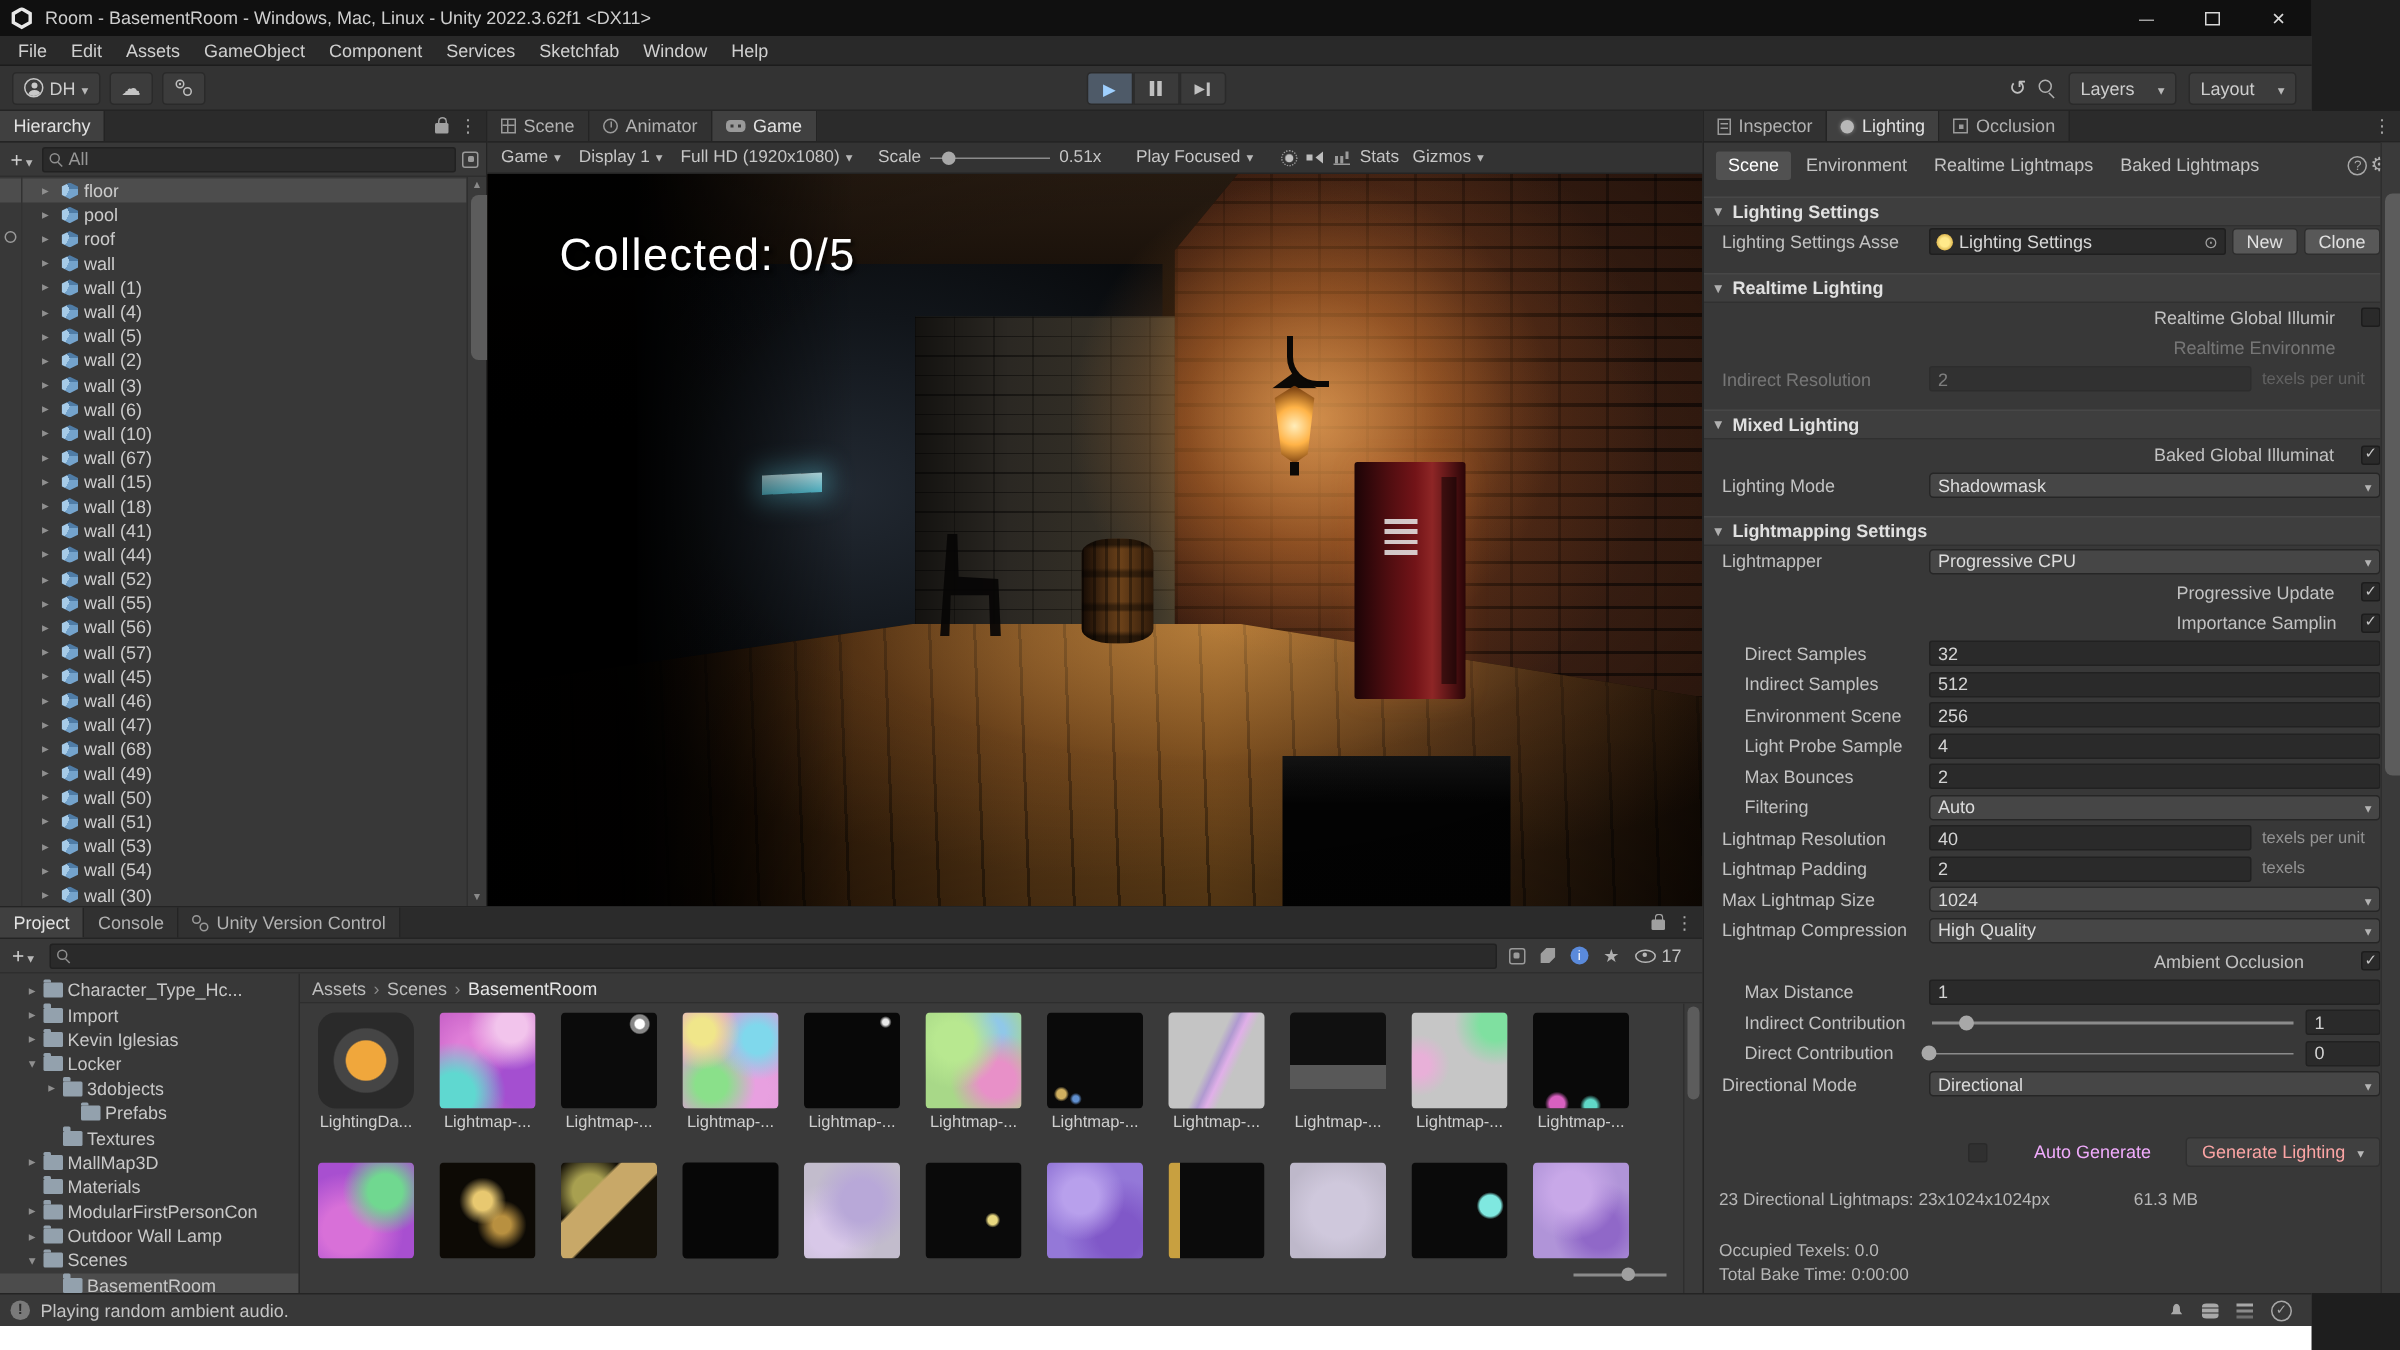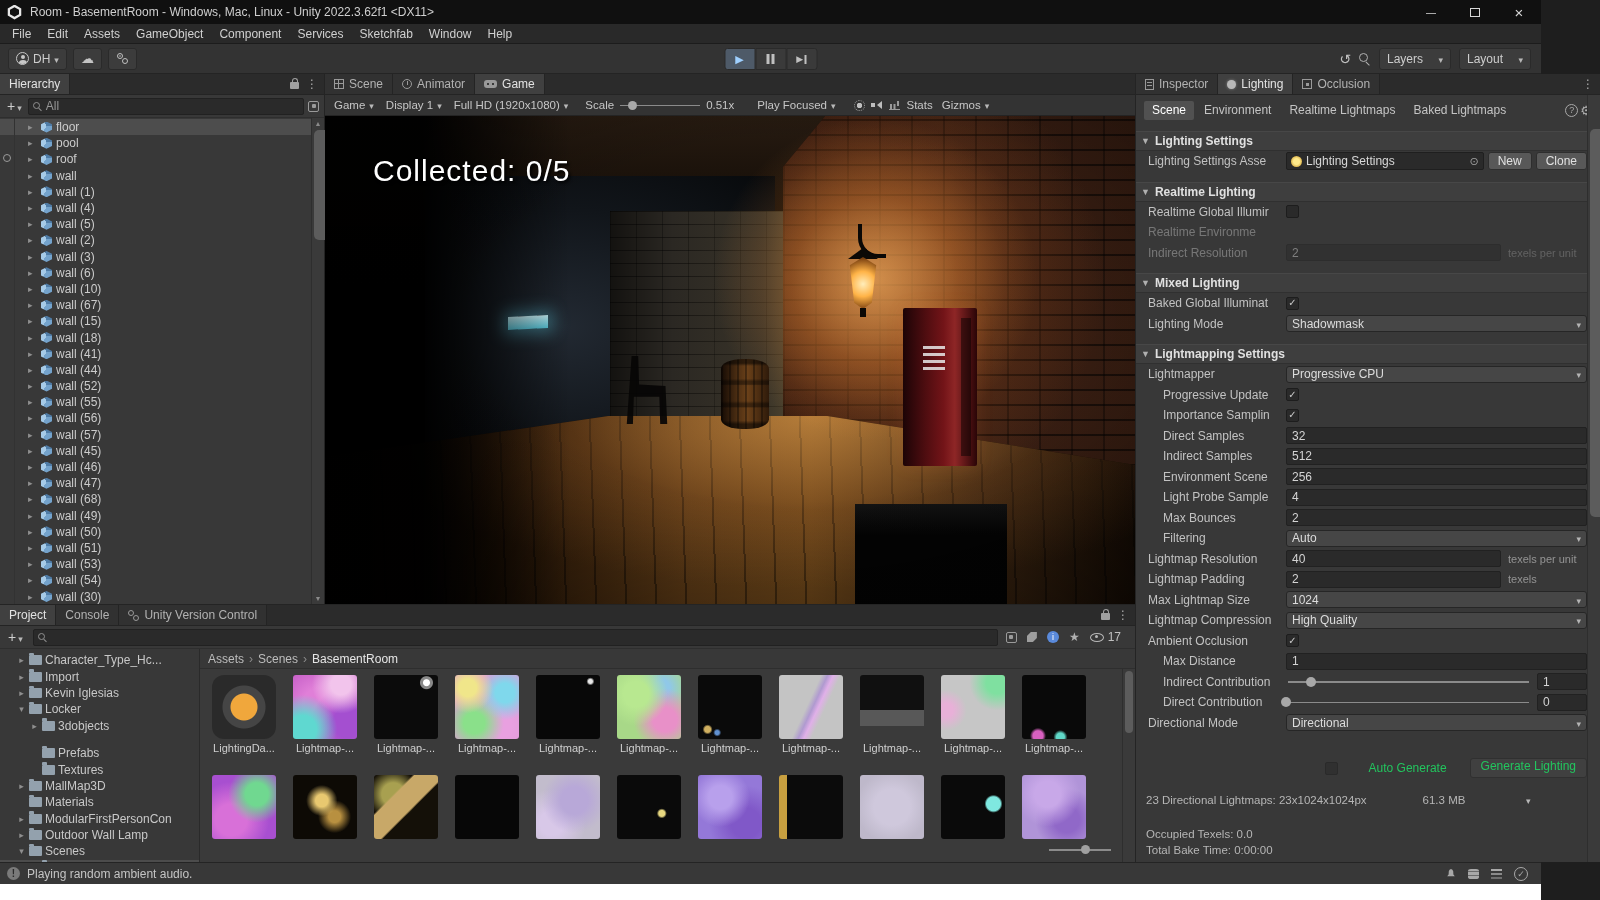--- a/index.html
+++ b/index.html
@@ -168,43 +168,43 @@
   .subtab.active{background:#515151;color:#fff;}
   .help-circ{width:13px;height:13px;border:1.2px solid #a8a8a8;border-radius:50%;display:flex;align-items:center;justify-content:center;font-size:9px;color:#a8a8a8;}
   .help-circ::before{content:'?';}
   .glyph-gear::before{content:'⚙';color:#b0b0b0;font-size:13px;}
   #light-content{flex:1;padding:6px 13px 0 0;overflow:hidden;}
   .light-section{margin-bottom:10px;}
   .light-header{height:20px;display:flex;align-items:center;gap:5px;padding-left:5px;background:#3e3e3e;border-top:1px solid #474747;border-bottom:1px solid #303030;}
   .fold{color:#b0b0b0;font-size:9px;}
   .fold::before{content:'▼';}
   .light-title{font-weight:bold;color:#e0e0e0;}
-  .light-row{height:20.5px;display:flex;align-items:center;padding-left:12px;}
+  .light-row{height:20.5px;display:flex;align-items:center;padding-left:12px;justify-content:flex-end;}
   .light-row.disabled{opacity:.45;}
   .light-label{width:138px;flex:none;overflow:hidden;color:#c2c2c2;}
   .indent1 .light-label{padding-left:15px;}
   .light-field{flex:1;height:17px;background:#2a2a2a;border:1px solid #212121;border-radius:2px;padding:0 5px;display:flex;align-items:center;color:#d4d4d4;min-width:0;}
   .light-dd{flex:1;height:17px;background:#464646;border:1px solid #262626;border-radius:3px;padding:0 5px;display:flex;align-items:center;color:#dcdcdc;min-width:0;}
   .light-dd .ddcaret{margin-left:auto;}
   .ddcaret::before{content:'▾';font-size:9px;color:#b4b4b4;}
   .suffix{flex:none;width:86px;padding-left:7px;font-size:11px;color:#949494;overflow:hidden;}
   .checkbox{width:13px;height:13px;background:#2a2a2a;border:1px solid #1d1d1d;border-radius:2px;display:flex;align-items:center;justify-content:center;font-size:10px;color:#c8c8c8;line-height:12px;flex:none;}
   .slider-wrap{flex:1;position:relative;height:16px;min-width:0;}
   .slider-track{position:absolute;left:2px;right:2px;top:7.5px;height:1.6px;background:#8b8b8b;}
   .slider-handle{position:absolute;top:3px;width:10px;height:10px;border-radius:50%;background:#a8a8a8;}
   .slider-num{flex:none !important;width:50px;margin-left:6px;}
   .obj-field{flex:1;height:18px;background:#2a2a2a;border:1px solid #1f1f1f;border-radius:2px;display:flex;align-items:center;gap:4px;padding:0 4px;min-width:0;color:#d8d8d8;}
   .obj-icon{width:11px;height:11px;border-radius:50%;background:radial-gradient(circle,#ffe98a 0 3px,#c8972c 7px);flex:none;}
   .obj-picker{margin-left:auto;color:#a0a0a0;font-size:11px;}
   .obj-picker::before{content:'⊙';}
   .mini-btn{height:18px;display:flex;align-items:center;padding:0 9px;margin-left:4px;background:#585858;border:1px solid #2e2e2e;border-radius:3px;color:#e0e0e0;flex:none;}
   #light-footer{flex:none;padding:4px 13px 6px 10px;}
   .autogen{display:flex;align-items:center;justify-content:flex-end;gap:7px;margin-bottom:16px;}
-  .autogen .lbl{color:#22c55e;margin-left:24px;}
-  .gen-btn{height:20px;display:flex;align-items:center;gap:20px;padding:0 10px;background:#404040;border:1px solid #303030;border-radius:3px;color:#22c55e;margin-left:16px;flex-direction:column;}
+  .autogen .lbl{color:#f0abfc;margin-left:24px;}
+  .gen-btn{height:20px;display:flex;align-items:center;gap:8px;padding:0 10px;background:#404040;border:1px solid #303030;border-radius:3px;color:#fca5a5;margin-left:16px;}
   .stat-line{font-size:11.5px;color:#b6b6b6;display:flex;}
   .stat-line.l1{margin-bottom:22px;}
   .stat-line.l2{margin-bottom:4px;}
   .stat-size{margin-left:56px;}
   #right-scroll{position:absolute;right:0;top:21px;bottom:0;width:13px;background:#3a3a3a;border-left:1px solid #2e2e2e;}
   #right-scroll .thumb{position:absolute;left:2px;right:2px;top:34px;height:388px;border-radius:5px;background:#5c5c5c;}
 
   
   #bottom-panel{position:absolute;left:0;top:530px;width:1135px;height:258px;background:#383838;border-top:1px solid #242424;display:flex;flex-direction:column;}
   #proj-toolbar{height:23px;display:flex;align-items:center;gap:8px;padding:0 6px;border-bottom:1px solid #2e2e2e;flex:none;}
@@ -659,21 +659,21 @@
             <div class="tree-row" style="padding-left: 17px;">
               <span class="tree-tri">▾</span>
               <span class="icon-folder"></span>
               <span class="tree-label">Locker</span>
             </div>
             <div class="tree-row" style="padding-left: 30px;">
               <span class="tree-tri">▸</span>
               <span class="icon-folder"></span>
               <span class="tree-label">3dobjects</span>
             </div>
-            <div class="tree-row" style="padding-left: 30px; margin-top: 11px;">
+            <div class="tree-row" style="padding-left: 42px;">
               <span class="tree-tri"></span>
               <span class="icon-folder"></span>
               <span class="tree-label">Prefabs</span>
             </div>
             <div class="tree-row" style="padding-left: 30px;">
               <span class="tree-tri"></span>
               <span class="icon-folder"></span>
               <span class="tree-label">Textures</span>
             </div>
             <div class="tree-row" style="padding-left: 17px;">

